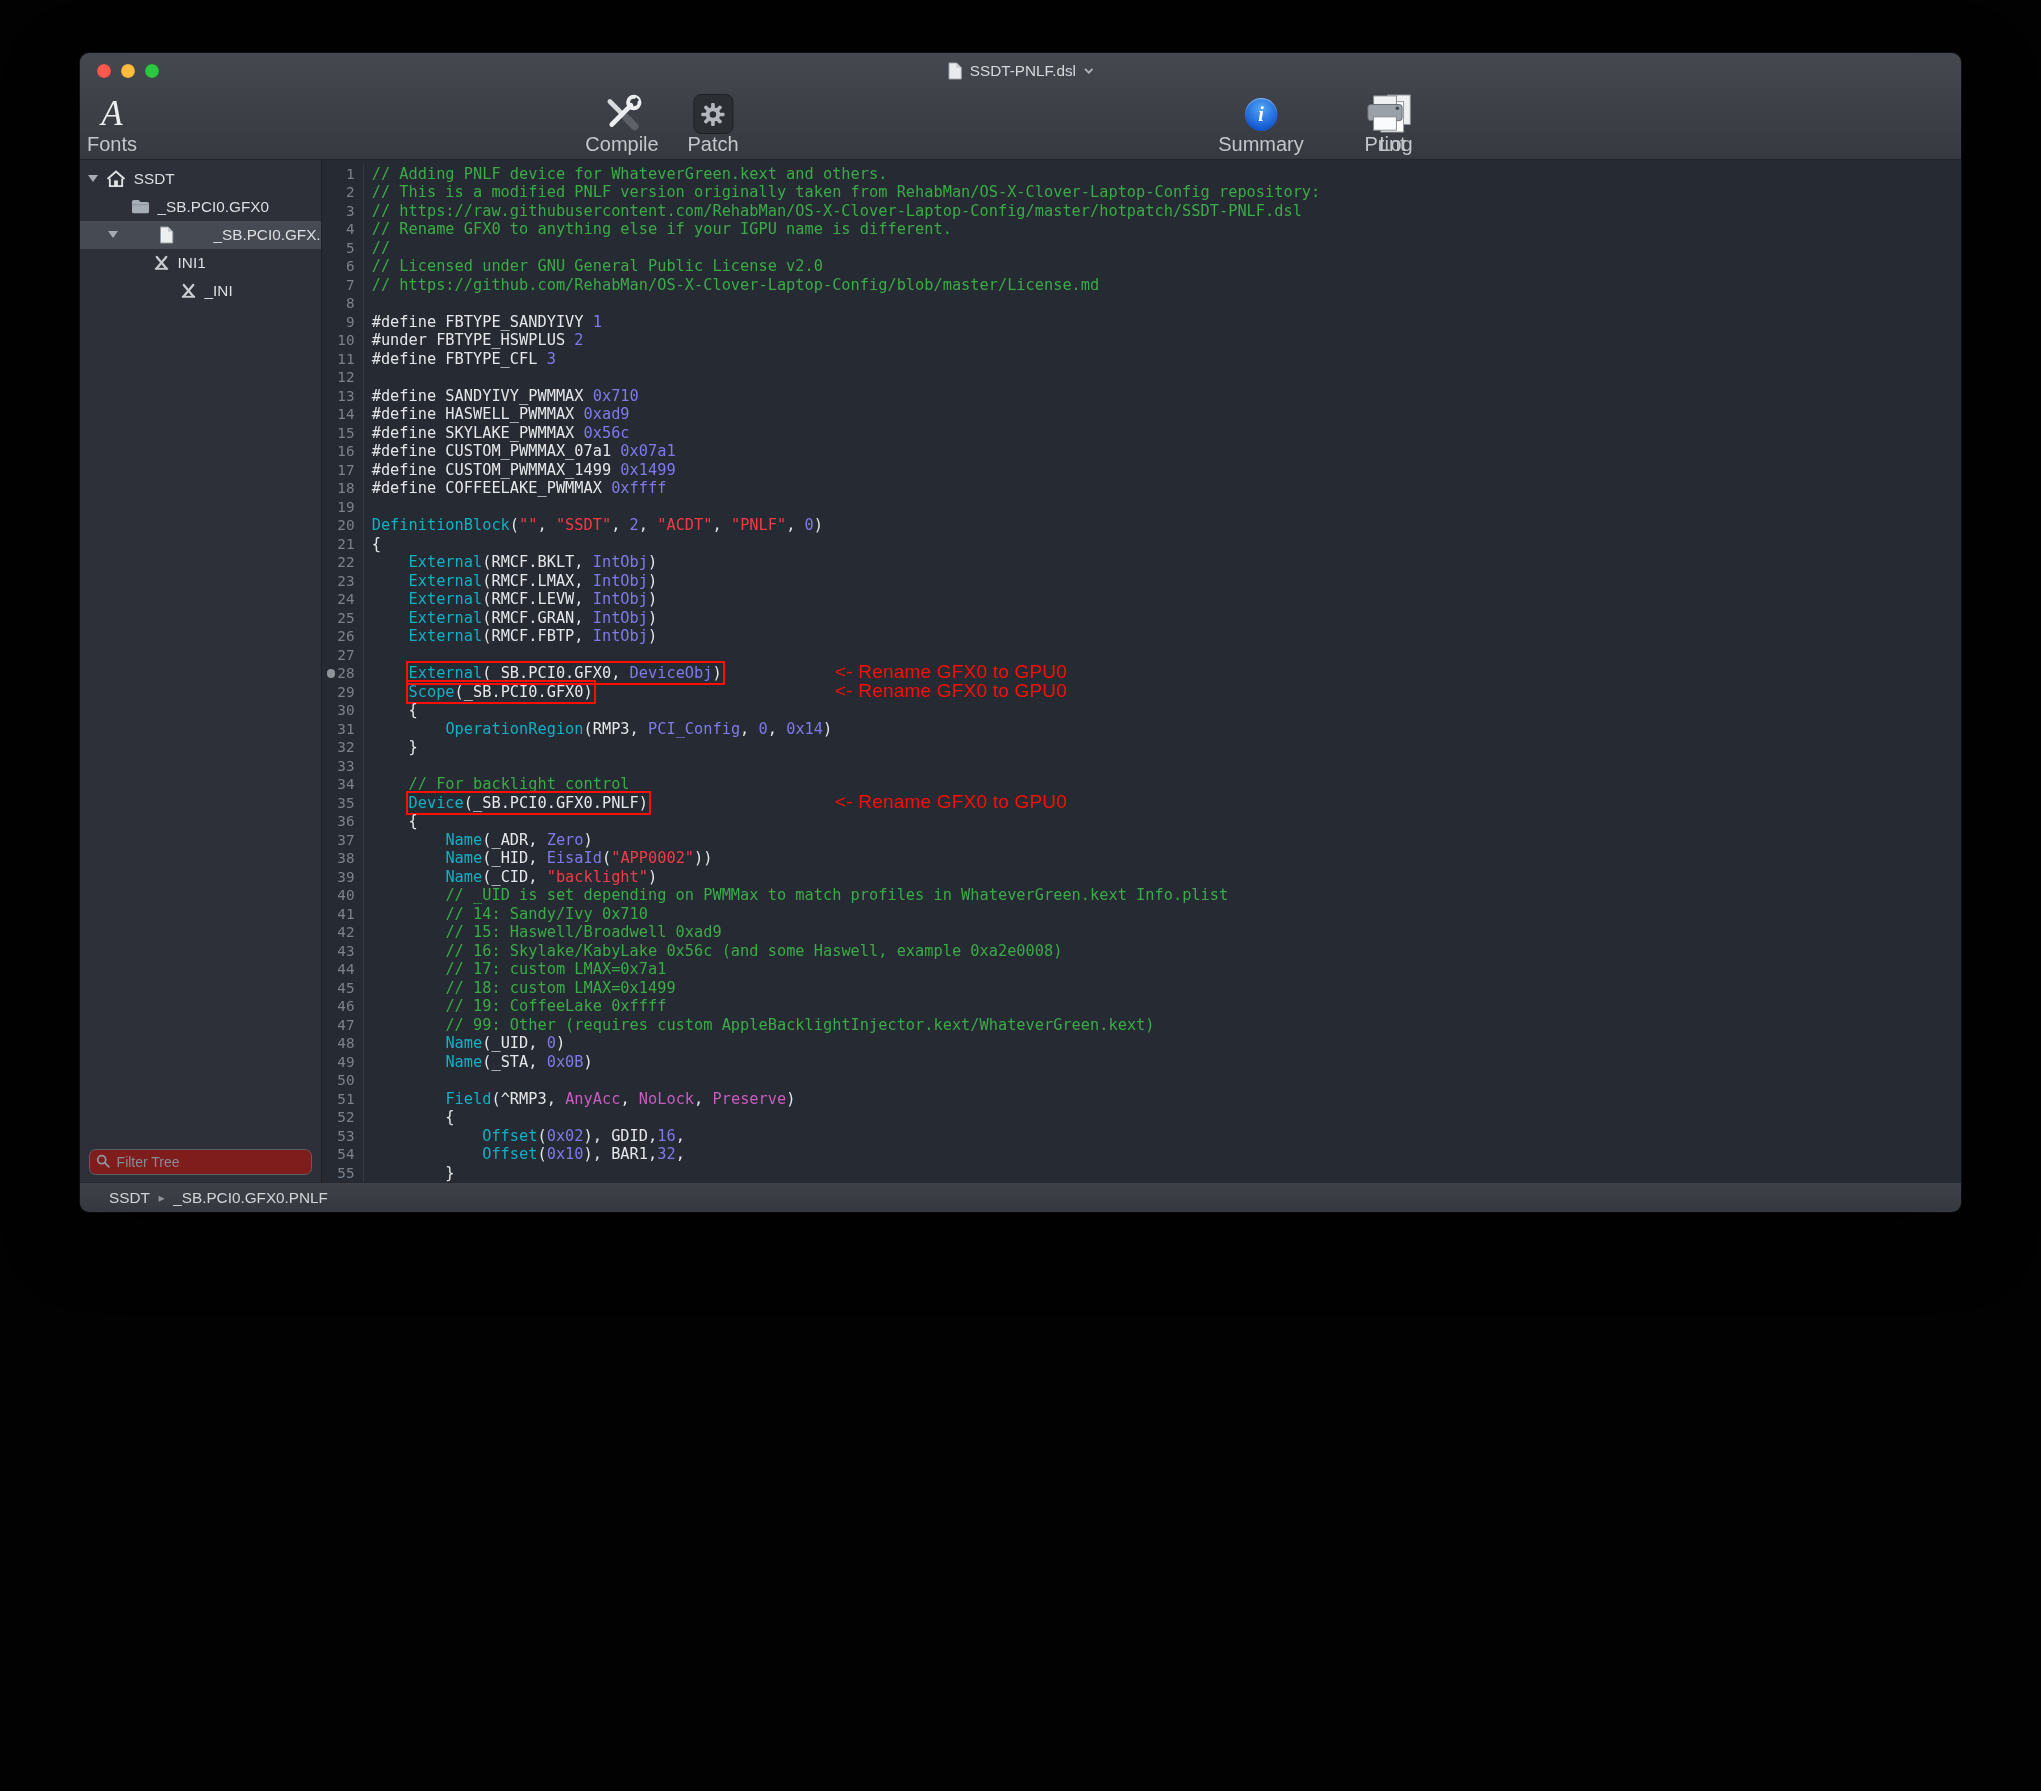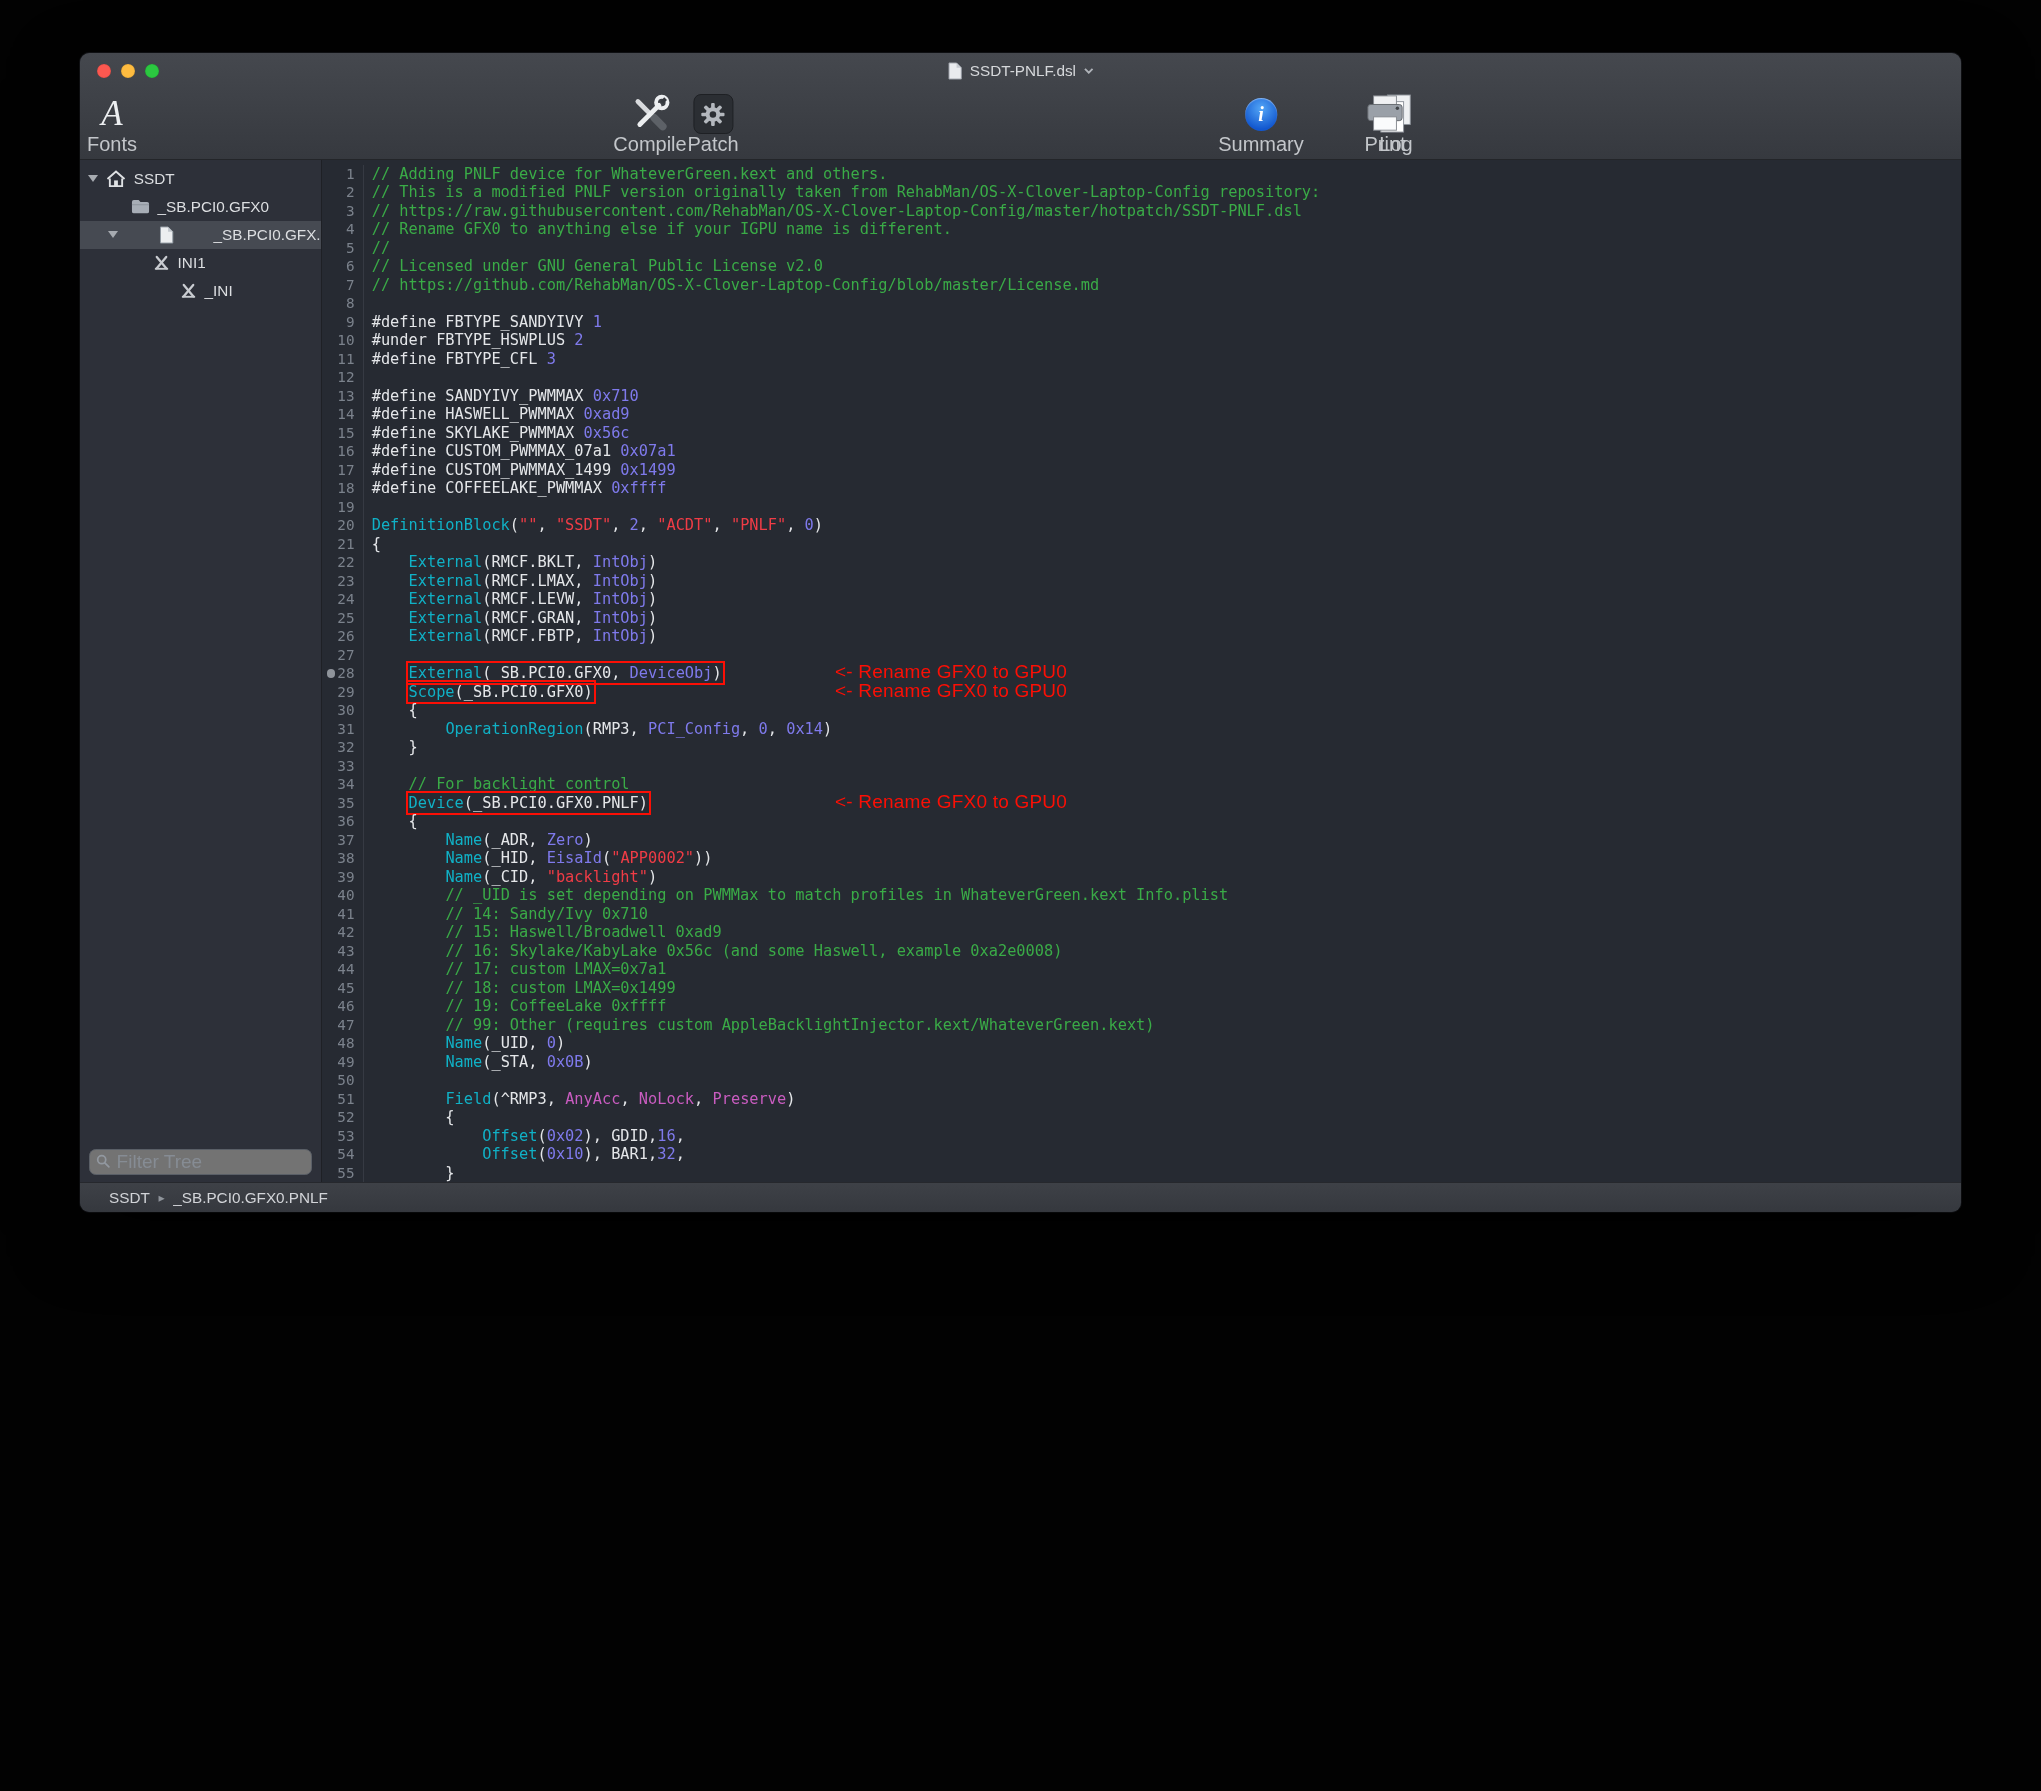--- a/index.html
+++ b/index.html
@@ -34,21 +34,21 @@
   .main{flex:1;display:flex;min-height:0;}
   .sidebar{width:241px;background:var(--sidebar-bg,#2d3039);border-right:1px solid #1e2025;display:flex;flex-direction:column;}
   .tree{flex:1;padding-top:4.8px;overflow:hidden;}
   .srow{height:28px;display:flex;align-items:center;font-size:15.3px;color:#dcdee1;white-space:nowrap;}
   .srow.sel{background:var(--selection-bg,#464a52);gap:32px;}
   .tri{width:0;height:0;border-left:5.7px solid transparent;border-right:5.7px solid transparent;border-top:7.6px solid #a7abb1;margin-right:8.6px;flex:0 0 auto;}
   .sicon{margin-right:7.6px;display:flex;align-items:center;flex:0 0 auto;}
   .filterbar{height:40px;padding:6.7px 8.6px;position:relative;box-sizing:border-box;}
   .filterbar input{
     width:100%;height:26px;box-sizing:border-box;border-radius:6.7px;border:1.4px solid #5a5f67;
-    background:#737373;color:#d5d8db;padding:0 7.6px 0 27px;font-size:19px;outline:none;
+    background:#7f1d1d;color:#d5d8db;padding:0 7.6px 0 27px;font-size:14px;outline:none;
     font-family:"Liberation Sans",sans-serif;
   }
   .filterbar input::placeholder{color:#868c94;}
   .filter-mag{position:absolute;left:16.3px;top:12.4px;}
   
   .editor{flex:1;position:relative;background:var(--editor-bg,#262a32);overflow:hidden;}
   #code{padding-top:4.8px;}
   .code-row{
     height:18.5px;line-height:18.5px;display:flex;position:relative;white-space:pre;
     font-family:"DejaVu Sans Mono","Liberation Mono",monospace;font-size:15.3px;
@@ -103,21 +103,21 @@
       </div>
     </div>
 
     <div class="toolbar">
       <div class="titem" style="left:32px">
         <div class="ticon">
             <span class="fonts-a">A</span>
           </div>
         <div class="tlabel">Fonts</div>
       </div>
-      <div class="titem" style="left:570px">
+      <div class="titem" style="left:542px">
         <div class="ticon">
           <span style="display:flex;">
             <svg width="44" height="44" viewBox="0 0 46 46">
               <line x1="10" y1="10" x2="26" y2="26" stroke="#d8dadd" stroke-width="5" stroke-linecap="round"></line>
               <line x1="27" y1="27" x2="36" y2="36" stroke="#5d6167" stroke-width="8" stroke-linecap="round"></line>
               <circle cx="35" cy="11" r="6" fill="none" stroke="#eceef0" stroke-width="4"></circle>
               <line x1="39" y1="7" x2="35" y2="11" stroke="#36393f" stroke-width="4"></line>
               <line x1="32" y1="14" x2="12" y2="34" stroke="#eceef0" stroke-width="5" stroke-linecap="round"></line>
             </svg>
           </span>

